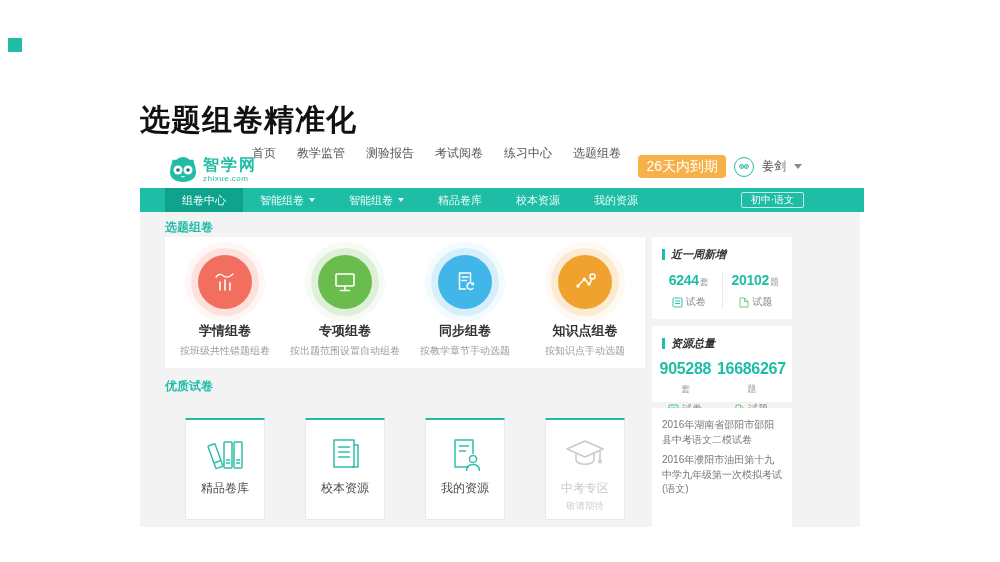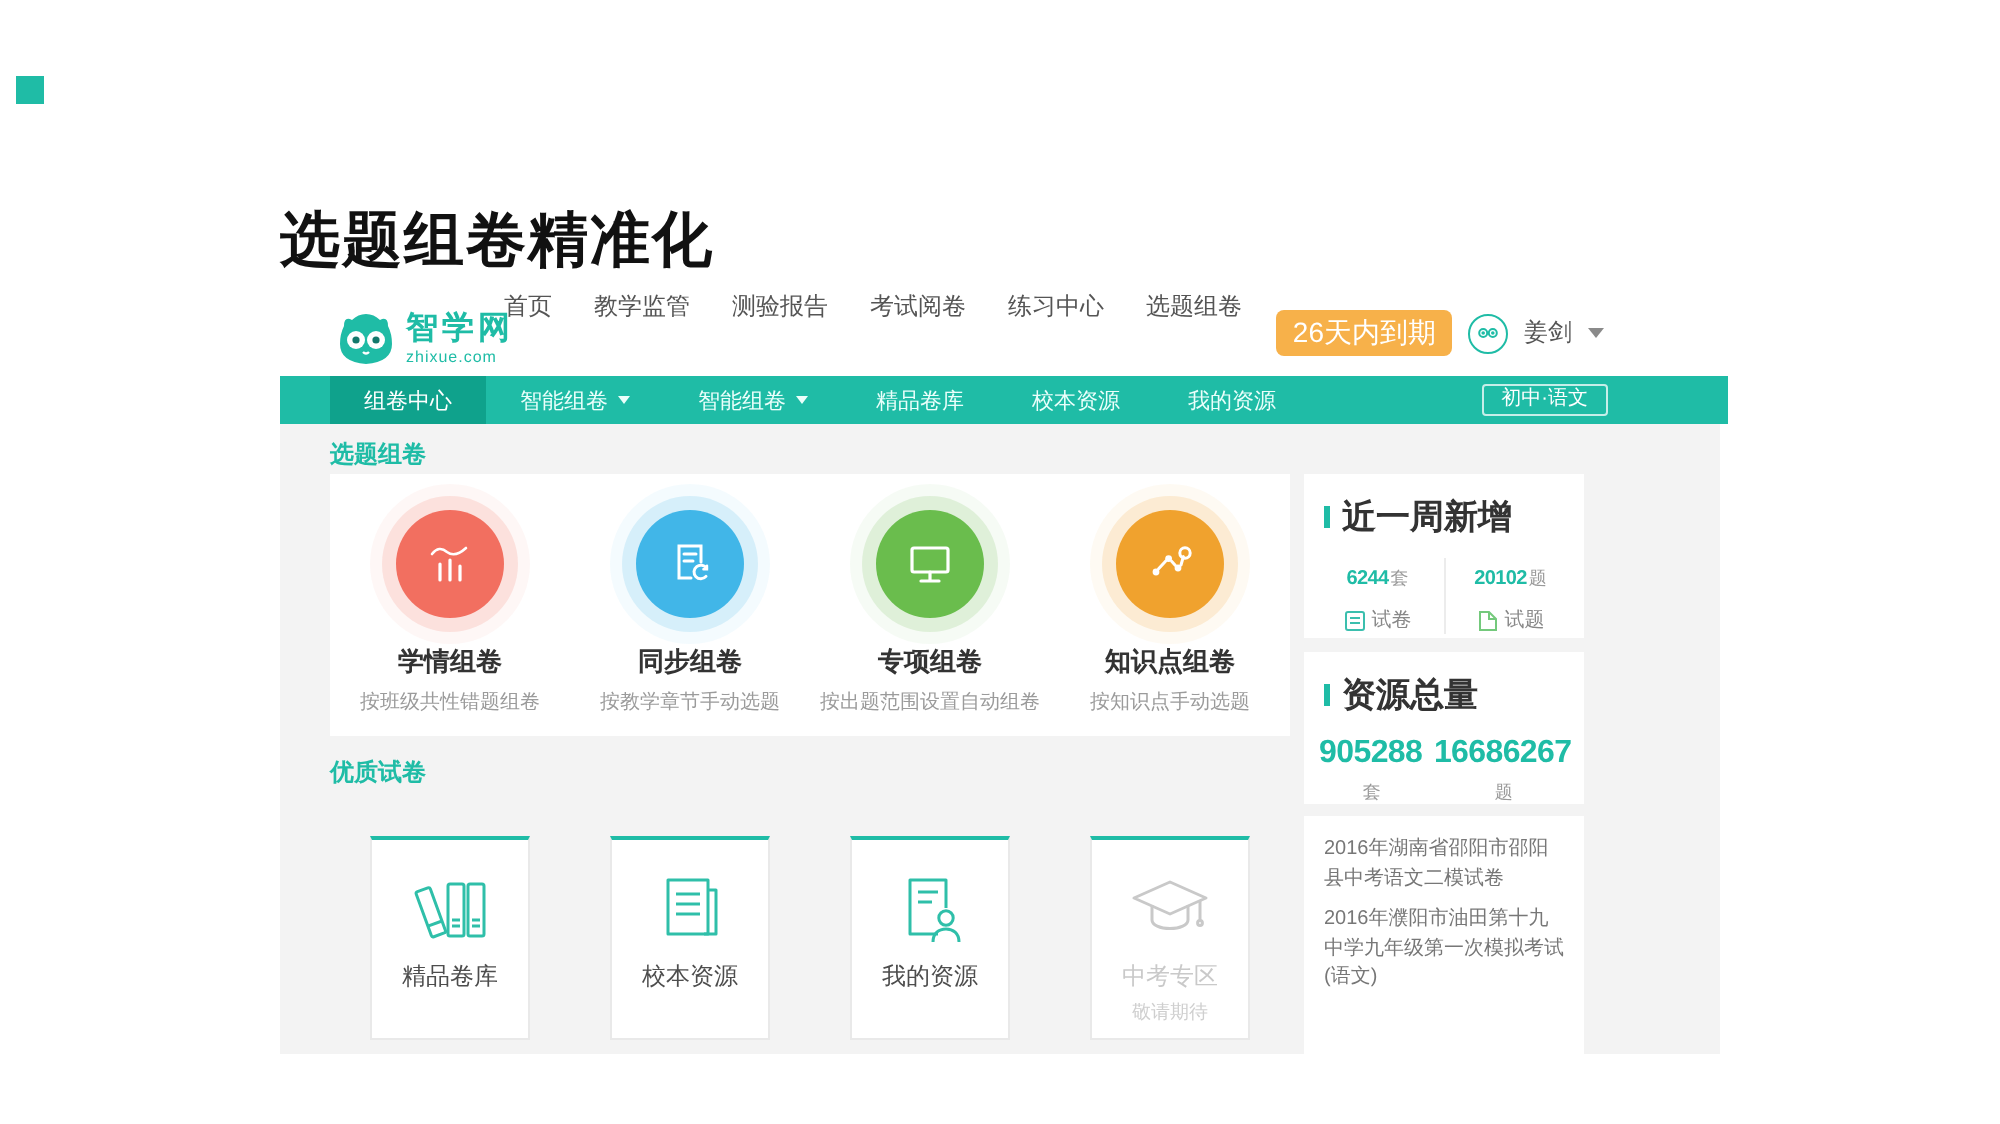--- a/index.html
+++ b/index.html
@@ -50,25 +50,25 @@
   .rcard-icon{margin-top:12px;height:46px;display:flex;align-items:center;}
   .rcard-label{font-size:12px;color:#4d4d4d;margin-top:2px;}
   .rcard.disabled .rcard-label{color:#c9c9c9;}
   .rcard-sub{font-size:9.5px;color:#cfcfcf;margin-top:3px;}
 
   
   .sidebar-card{position:absolute;left:512px;width:140px;background:#fff;}
   .sc-weekly{top:25px;height:82px;} .sc-total{top:114px;height:76px;} .sc-hot{top:196px;height:119px;overflow:hidden;}
   .sc-head{display:flex;align-items:center;gap:6px;padding:10px 10px 0;}
   .sc-bar{width:3px;height:11px;background:var(--brand);}
-  .sc-title{font-size:17px;font-weight:700;color:#333;}
+  .sc-title{font-size:11px;font-weight:700;color:#333;font-style:italic;}
   .stats{display:flex;padding:9px 4px 0;}
   .stat-col{flex:1;text-align:center;}
   .stat-col.with-div{border-left:1px solid #ececec;}
-  .stat-num{font-size:10px;font-weight:700;color:var(--brand);letter-spacing:-.3px;}
+  .stat-num{font-size:14px;font-weight:700;color:var(--brand);letter-spacing:-.3px;}
   .sc-total .stat-num{font-size:16px;}
   .stat-unit{font-size:9px;color:#999;margin-left:1px;}
   .stat-lab{margin-top:6px;font-size:10px;color:#888;display:flex;align-items:center;justify-content:center;gap:3px;}
   .hot-list{padding:4px 10px 0;}
   .hot-item{font-size:10px;color:#777;line-height:1.45;margin-top:6px;cursor:pointer;}
 </style>
 </head>
 <body>
 
 <div class="slide-bullet"></div>
@@ -151,43 +151,43 @@
               <line x1="9" y1="22" x2="9" y2="14"></line>
                 <line x1="14" y1="22" x2="14" y2="12"></line>
                 <line x1="19" y1="22" x2="19" y2="15"></line>
             </svg>
           </div>
           <div class="c-label">学情组卷</div>
           <div class="c-desc">按班级共性错题组卷</div>
         </div>
 
         <div class="compose-item">
+          <div class="ccircle" style="color: rgb(106, 189, 77);">
+            <svg width="28" height="28" viewBox="0 0 28 28" fill="none" stroke="#fff" stroke-width="1.6" stroke-linecap="round">
+              <rect x="5" y="6" width="18" height="12" rx="1"></rect>
+              <line x1="14" y1="18" x2="14" y2="22"></line>
+                <line x1="9.5" y1="22.5" x2="18.5" y2="22.5"></line>
+            </svg>
+          </div>
+          <div class="c-label">专项组卷</div>
+          <div class="c-desc">按出题范围设置自动组卷</div>
+        </div>
+
+        <div class="compose-item">
           <div class="ccircle" style="color: rgb(65, 182, 232);">
             <svg width="28" height="28" viewBox="0 0 28 28" fill="none" stroke="#fff" stroke-width="1.5" stroke-linecap="round">
               <path d="M14.5 21H8.5V5h11v8"></path>
               <line x1="11" y1="9" x2="17" y2="9"></line>
                 <line x1="11" y1="12.5" x2="15.5" y2="12.5"></line>
               <path d="M22.3 16.2a3.4 3.4 0 1 0-.3 4"></path>
                 <path d="M22.5 14.8v1.8h-1.8" stroke-width="1.2"></path>
             </svg>
           </div>
           <div class="c-label">同步组卷</div>
           <div class="c-desc">按教学章节手动选题</div>
-        </div>
-
-        <div class="compose-item">
-          <div class="ccircle" style="color: rgb(106, 189, 77);">
-            <svg width="28" height="28" viewBox="0 0 28 28" fill="none" stroke="#fff" stroke-width="1.6" stroke-linecap="round">
-              <rect x="5" y="6" width="18" height="12" rx="1"></rect>
-              <line x1="14" y1="18" x2="14" y2="22"></line>
-                <line x1="9.5" y1="22.5" x2="18.5" y2="22.5"></line>
-            </svg>
-          </div>
-          <div class="c-label">专项组卷</div>
-          <div class="c-desc">按出题范围设置自动组卷</div>
         </div>
 
         <div class="compose-item">
           <div class="ccircle" style="color: rgb(240, 162, 46);">
             <svg width="28" height="28" viewBox="0 0 28 28" fill="none" stroke="#fff" stroke-width="1.5" stroke-linecap="round">
               <line x1="8.3" y1="16.4" x2="12" y2="12.4"></line>
                 <line x1="14.8" y1="12.6" x2="16.6" y2="14.6"></line>
                 <line x1="19.5" y1="14.5" x2="20.7" y2="10.3"></line>
               <circle cx="7" cy="18" r="1.7" fill="#fff" stroke="none"></circle>
               <circle cx="13.3" cy="11.3" r="1.7" fill="#fff" stroke="none"></circle>

